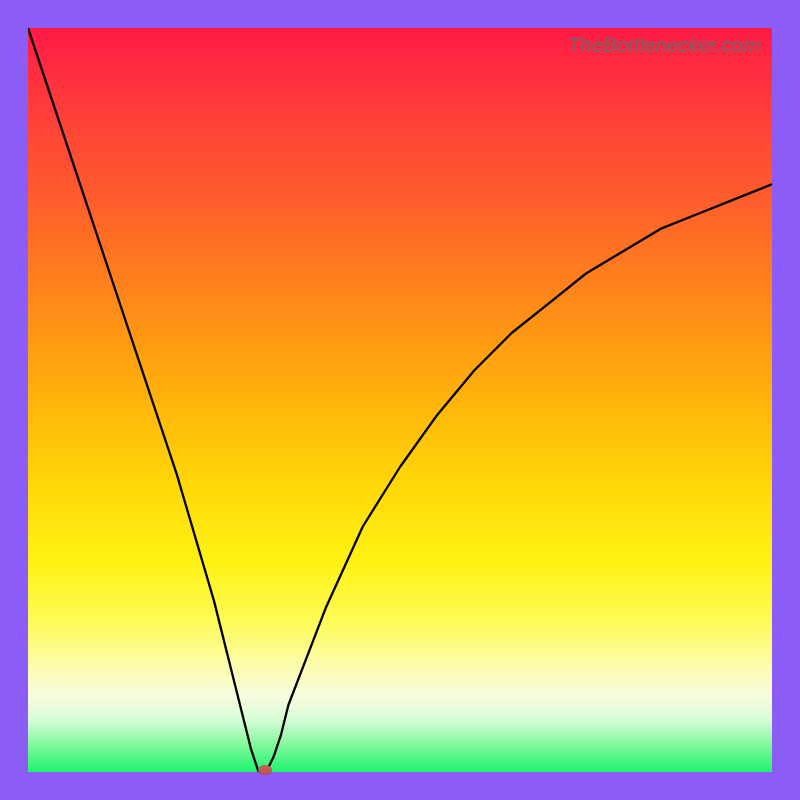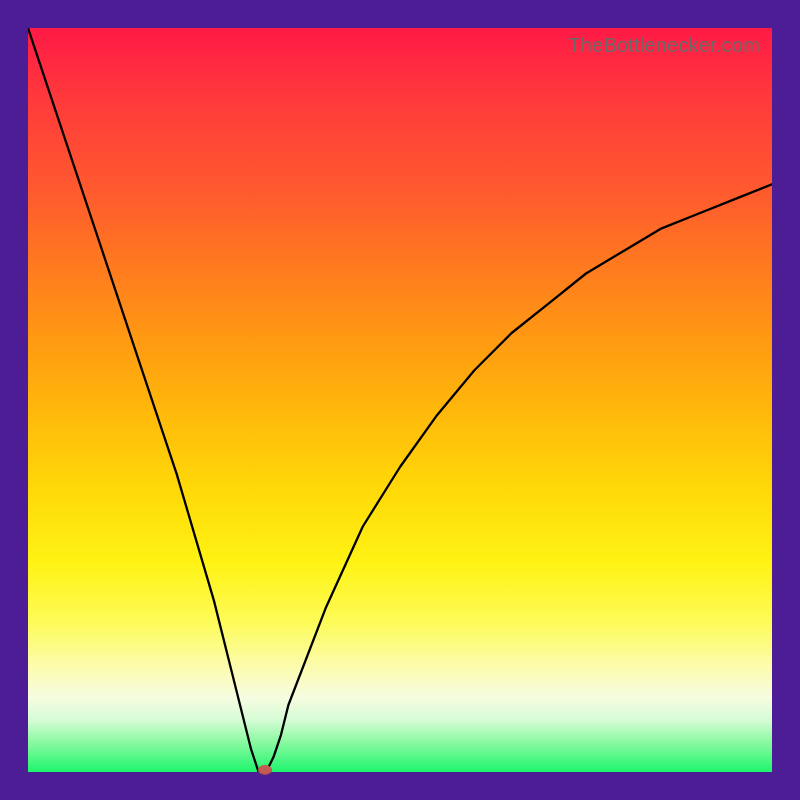--- a/index.html
+++ b/index.html
@@ -1,21 +1,22 @@
 <!DOCTYPE html>
 <html><head>
 <meta charset="utf-8">
 <style>
   * { margin: 0; padding: 0; box-sizing: border-box; }
   html, body { width: 800px; height: 800px; overflow: hidden; background: #000; }
   .frame {
     width: 800px;
     height: 800px;
-    background: #4c1d95;
+    background: #8b5cf6;
     position: relative;
+    font-style: italic;
   }
   .plot {
     position: absolute;
     left: 28px;
     top: 28px;
     width: 744px;
     height: 744px;
     background: linear-gradient(to bottom,
       #ff1a46 0%,
       #ff3b3b 10%,

